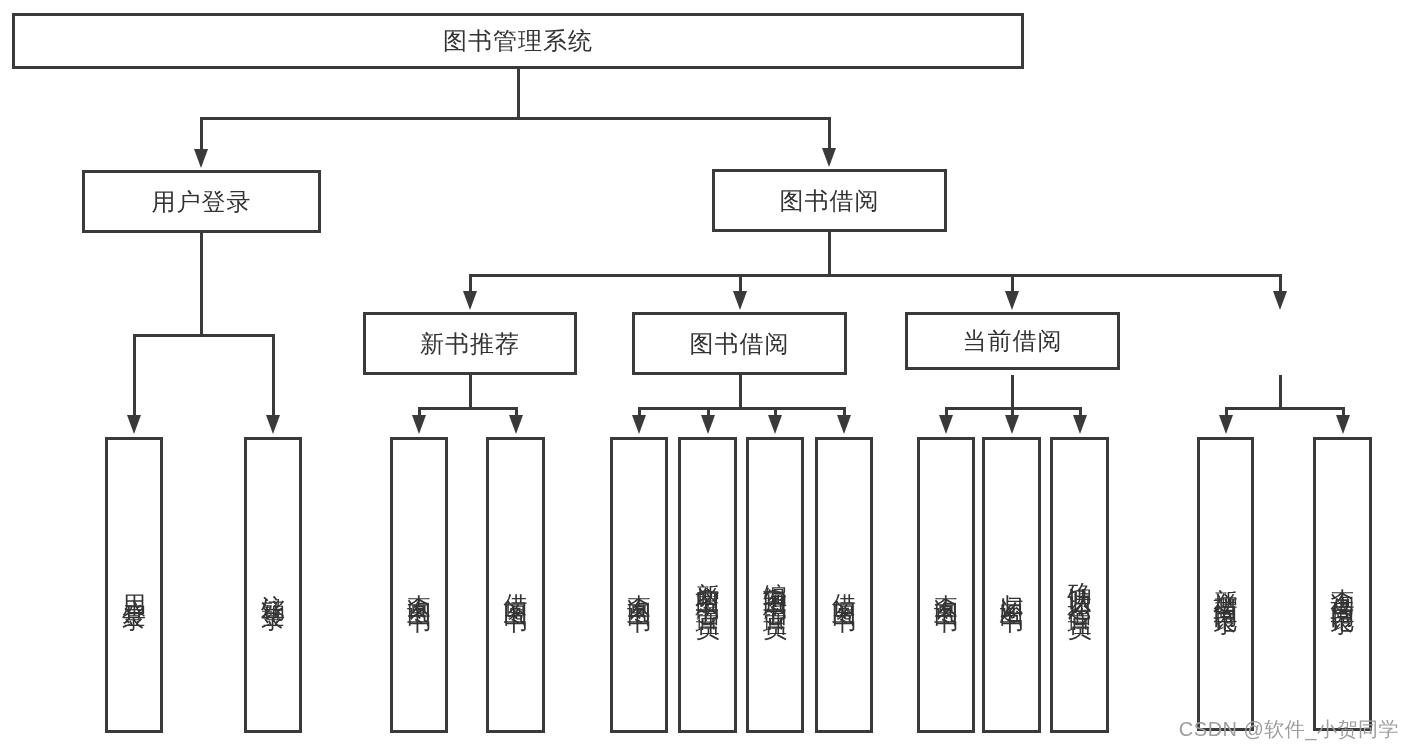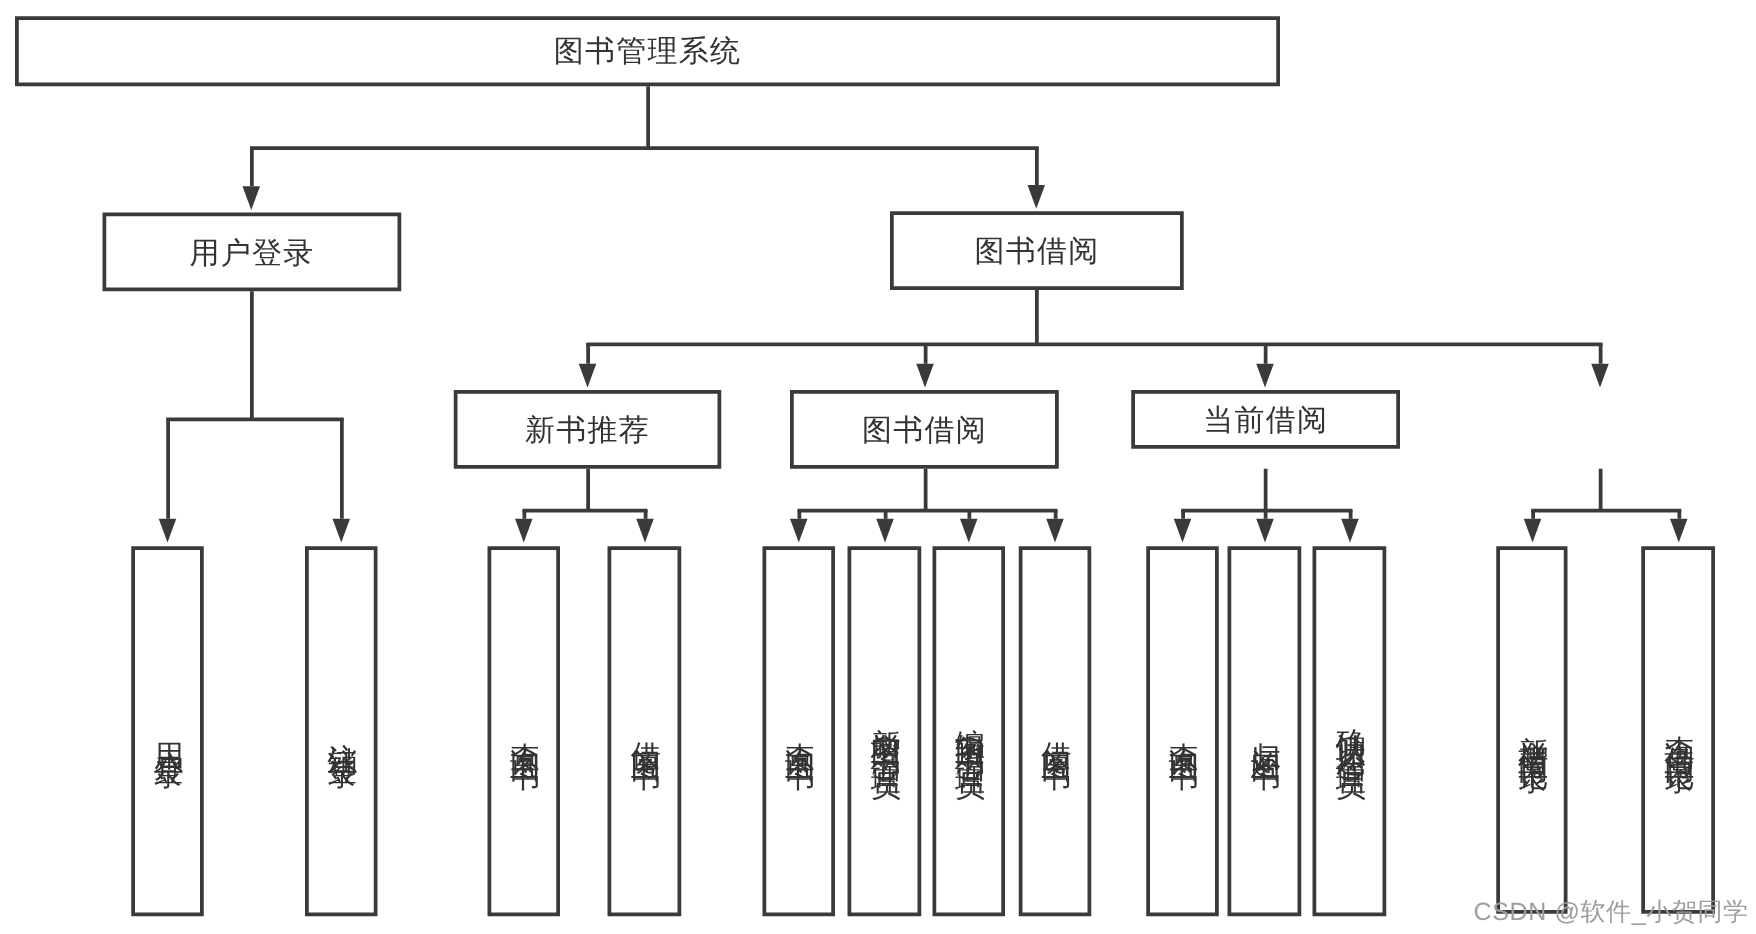--- a/index.html
+++ b/index.html
@@ -47,21 +47,21 @@
 </style>
 </head>
 <body>
 
 <div id="stage">
     <div class="node h" style="left: 12px; top: 13px; width: 1012px; height: 56px;">图书管理系统</div>
     <div class="node h" style="left: 82px; top: 170px; width: 239px; height: 63px;">用户登录</div>
     <div class="node h" style="left: 712px; top: 169px; width: 235px; height: 63px;">图书借阅</div>
     <div class="node h" style="left: 363px; top: 312px; width: 214px; height: 63px;">新书推荐</div>
     <div class="node h" style="left: 632px; top: 312px; width: 215px; height: 63px;">图书借阅</div>
-    <div class="node h" style="left: 905px; top: 312px; width: 215px; height: 47px;">当前借阅</div>
+    <div class="node h" style="left: 905px; top: 312px; width: 215px; height: 58px;">当前借阅</div>
     <div class="node v" style="left: 105px; top: 437px; width: 58px; height: 296px;">用户登录</div>
     <div class="node v" style="left: 244px; top: 437px; width: 58px; height: 296px;">注销登录</div>
     <div class="node v" style="left: 390px; top: 437px; width: 58px; height: 296px;">查询图书</div>
     <div class="node v" style="left: 486px; top: 437px; width: 59px; height: 296px;">借阅图书</div>
     <div class="node v" style="left: 610px; top: 437px; width: 58px; height: 296px;">查询图书</div>
     <div class="node v" style="left: 678px; top: 437px; width: 59px; height: 296px;">新增图书（管理员）</div>
     <div class="node v" style="left: 746px; top: 437px; width: 58px; height: 296px;">编辑图书（管理员）</div>
     <div class="node v" style="left: 815px; top: 437px; width: 58px; height: 296px;">借阅图书</div>
     <div class="node v" style="left: 917px; top: 437px; width: 58px; height: 296px;">查询图书</div>
     <div class="node v" style="left: 982px; top: 437px; width: 59px; height: 296px;">归还图书</div>

